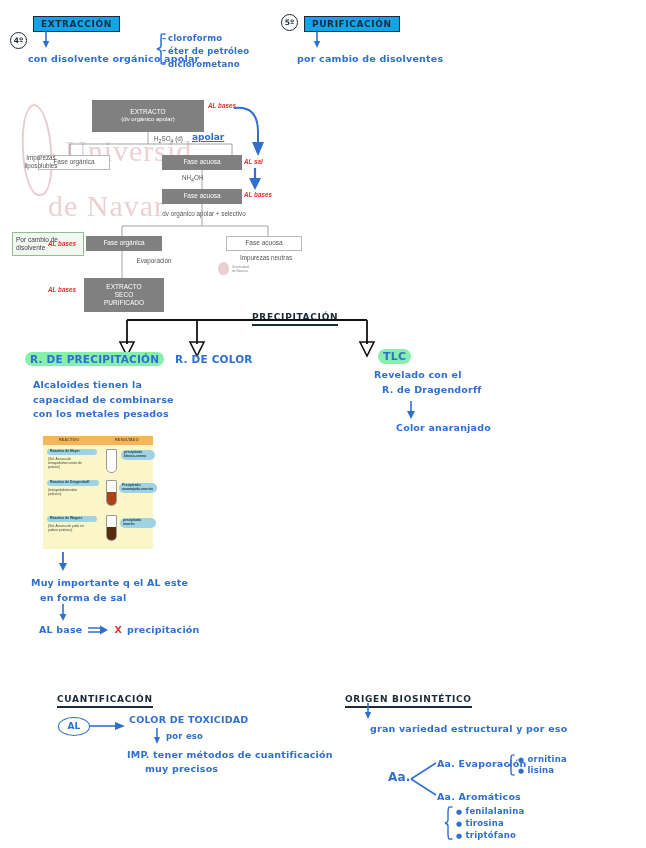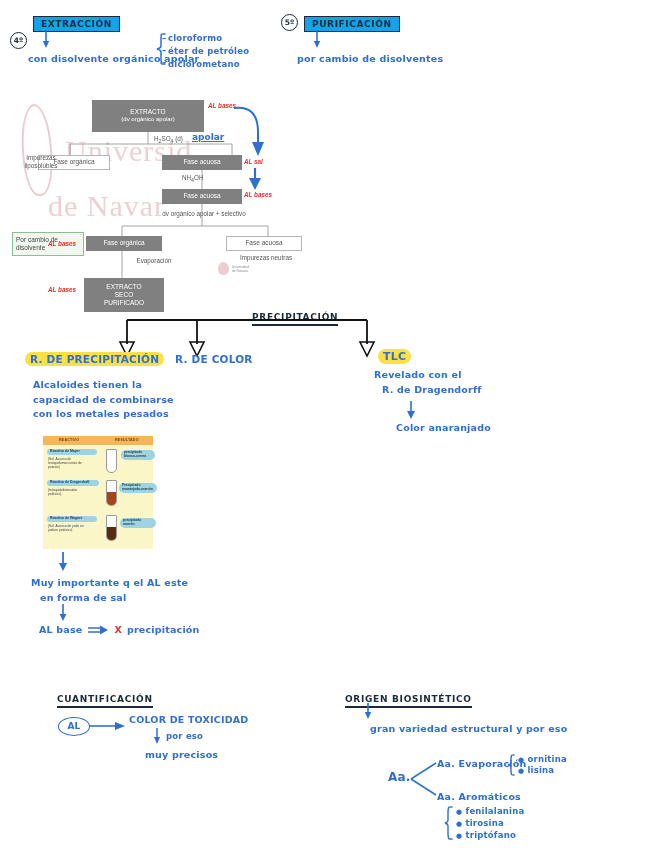--- a/index.html
+++ b/index.html
@@ -17,21 +17,21 @@
   
   .step-circle{width:15px;height:15px;border:1.4px solid #1b2a38;border-radius:50%;
      display:flex;align-items:center;justify-content:center;font-size:7.5px;
      font-weight:700;color:#1b2a38;font-family:"DejaVu Sans",sans-serif;}
   .title-box{border:1.4px solid #1b2a38;background:#0ea5e9;padding:2px 7px;
      font-size:9px;font-weight:700;color:#1b2a38;letter-spacing:.6px;
      font-family:"DejaVu Sans",sans-serif;display:inline-block;}
   .ul-title{font-size:9px;font-weight:700;color:#1b2a38;letter-spacing:.7px;
      font-family:"DejaVu Sans",sans-serif;border-bottom:2px solid #1b2a38;
      padding-bottom:2px;display:inline-block;}
-  .hl-green{background:#fde047;padding:1px 5px;border-radius:8px;}
+  .hl-green{background:#86efac;padding:1px 5px;border-radius:8px;}
 
   
   svg{overflow:visible;display:block;}
 
   
   .fc-box{position:absolute;box-sizing:border-box;display:flex;align-items:center;
      justify-content:center;text-align:center;font-size:6.5px;line-height:1.25;
      font-family:"Liberation Sans",sans-serif;}
   .fc-gray{background:#808080;color:#ffffff;}
   .fc-white{background:#ffffff;color:#555555;border:1px solid #b8b8b8;}
@@ -306,20 +306,21 @@
 
 <div class="abs hw hw-md" style="left:129px;top:714px;">COLOR DE TOXICIDAD</div>
 
 <svg class="abs" style="left:151px;top:728px;" width="16" height="18">
   <line x1="6" y1="0" x2="6" y2="10" stroke="#2f6fd0" stroke-width="1.5"></line>
   <polygon points="6,16 3,9 9,9" fill="#2f6fd0"></polygon>
 </svg>
 <div class="abs hw hw-sm" style="left:166px;top:731px;">por eso</div>
 
 <div class="abs hw hw-md" style="left:127px;top:748px;line-height:1.5;">
+  <div>IMP. tener métodos de cuantificación</div>
   <div style="margin-left:18px;">muy precisos</div>
 </div>
 
 <div class="abs" style="left:345px;top:688px;">
   <span class="ul-title">ORIGEN  BIOSINTÉTICO</span>
 </div>
 
 <svg class="abs" style="left:362px;top:703px;" width="18" height="18">
   <line x1="6" y1="0" x2="6" y2="10" stroke="#2f6fd0" stroke-width="1.6"></line>
   <polygon points="6,16 2.8,9 9.2,9" fill="#2f6fd0"></polygon>

